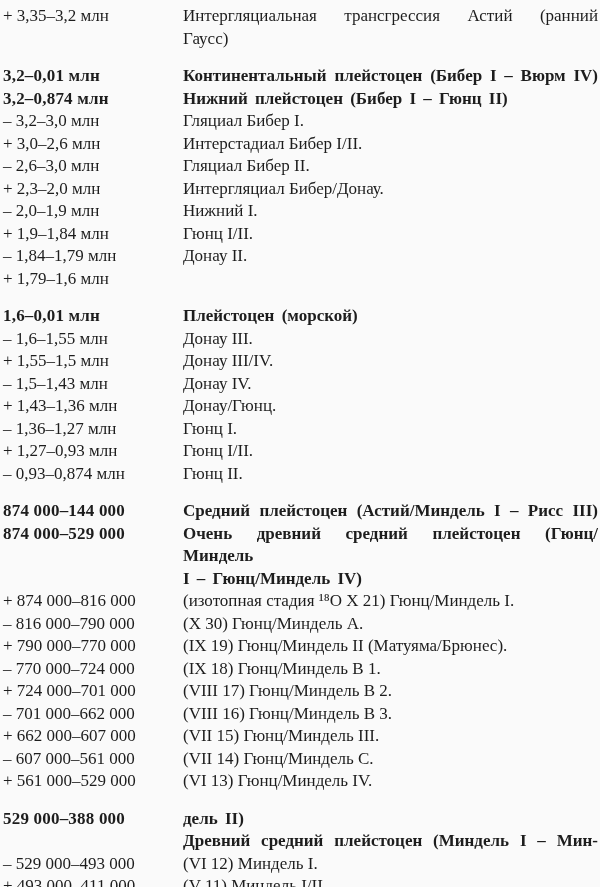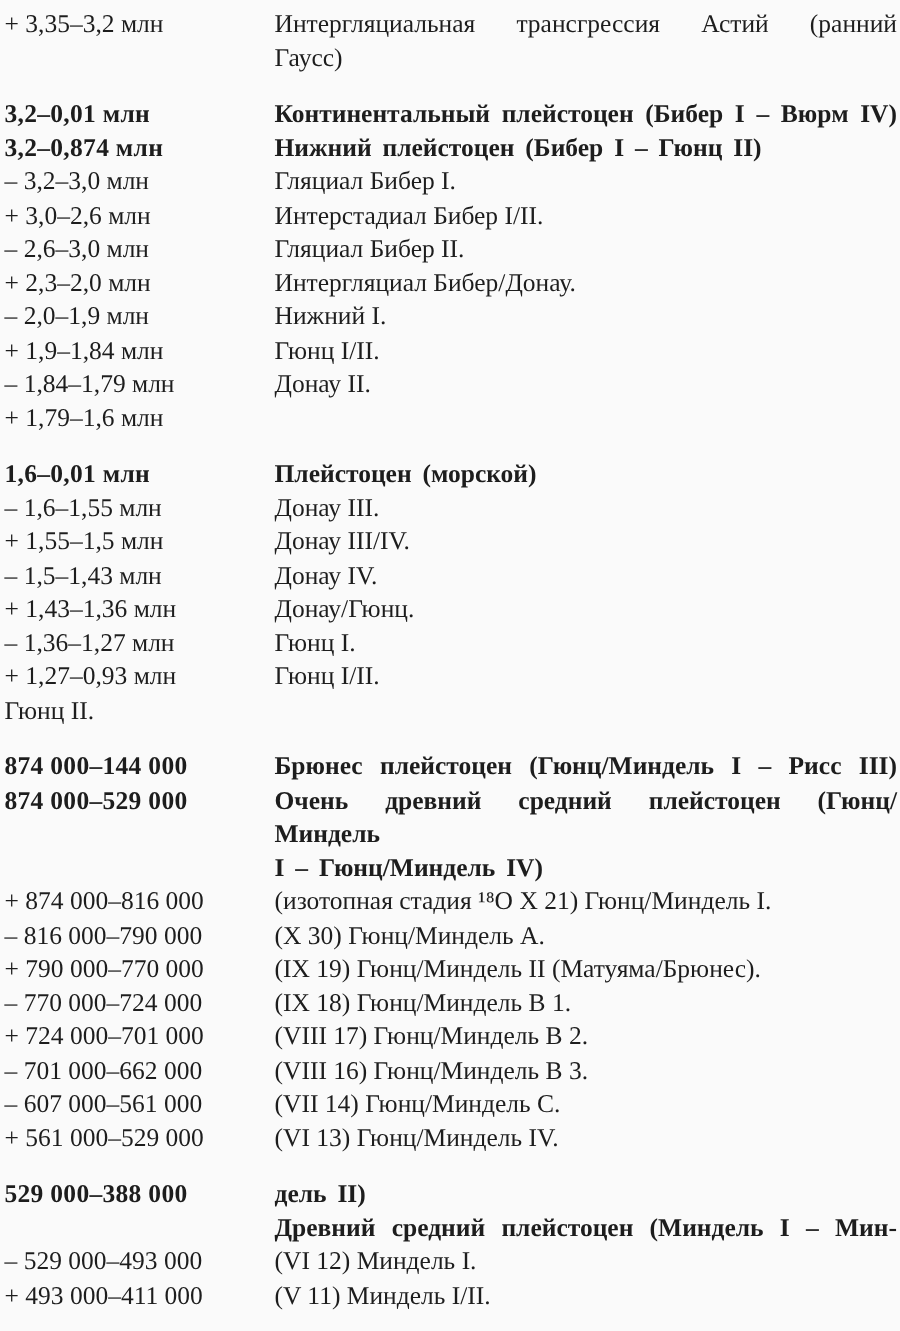--- a/index.html
+++ b/index.html
@@ -142,30 +142,31 @@
             <span class="ln">Гюнц I.</span>
           </div>
         </div>
         <div class="row">
           <div class="date">+ 1,27–0,93 млн</div>
           <div class="desc">
             <span class="ln">Гюнц I/II.</span>
           </div>
         </div>
         <div class="row">
+          <div class="date">– 0,93–0,874 млн</div>
           <div class="desc">
             <span class="ln">Гюнц II.</span>
           </div>
         </div>
       </div>
       <div class="section">
         <div class="row bold">
           <div class="date">874 000–144 000</div>
           <div class="desc">
-            <span class="ln just">Брюнес плейстоцен (Гюнц/Миндель I – Рисс III)</span>
+            <span class="ln just">Средний плейстоцен (Астий/Миндель I – Рисс III)</span>
           </div>
         </div>
         <div class="row bold">
           <div class="date">874 000–529 000</div>
           <div class="desc">
             <span class="ln just">Очень древний средний плейстоцен (Гюнц/Миндель</span>
             <span class="ln">I – Гюнц/Миндель IV)</span>
           </div>
         </div>
         <div class="row">
@@ -195,20 +196,26 @@
         <div class="row">
           <div class="date">+ 724 000–701 000</div>
           <div class="desc">
             <span class="ln">(VIII 17) Гюнц/Миндель В 2.</span>
           </div>
         </div>
         <div class="row">
           <div class="date">– 701 000–662 000</div>
           <div class="desc">
             <span class="ln">(VIII 16) Гюнц/Миндель В 3.</span>
+          </div>
+        </div>
+        <div class="row">
+          <div class="date">+ 662 000–607 000</div>
+          <div class="desc">
+            <span class="ln">(VII 15) Гюнц/Миндель III.</span>
           </div>
         </div>
         <div class="row">
           <div class="date">– 607 000–561 000</div>
           <div class="desc">
             <span class="ln">(VII 14) Гюнц/Миндель С.</span>
           </div>
         </div>
         <div class="row">
           <div class="date">+ 561 000–529 000</div>

